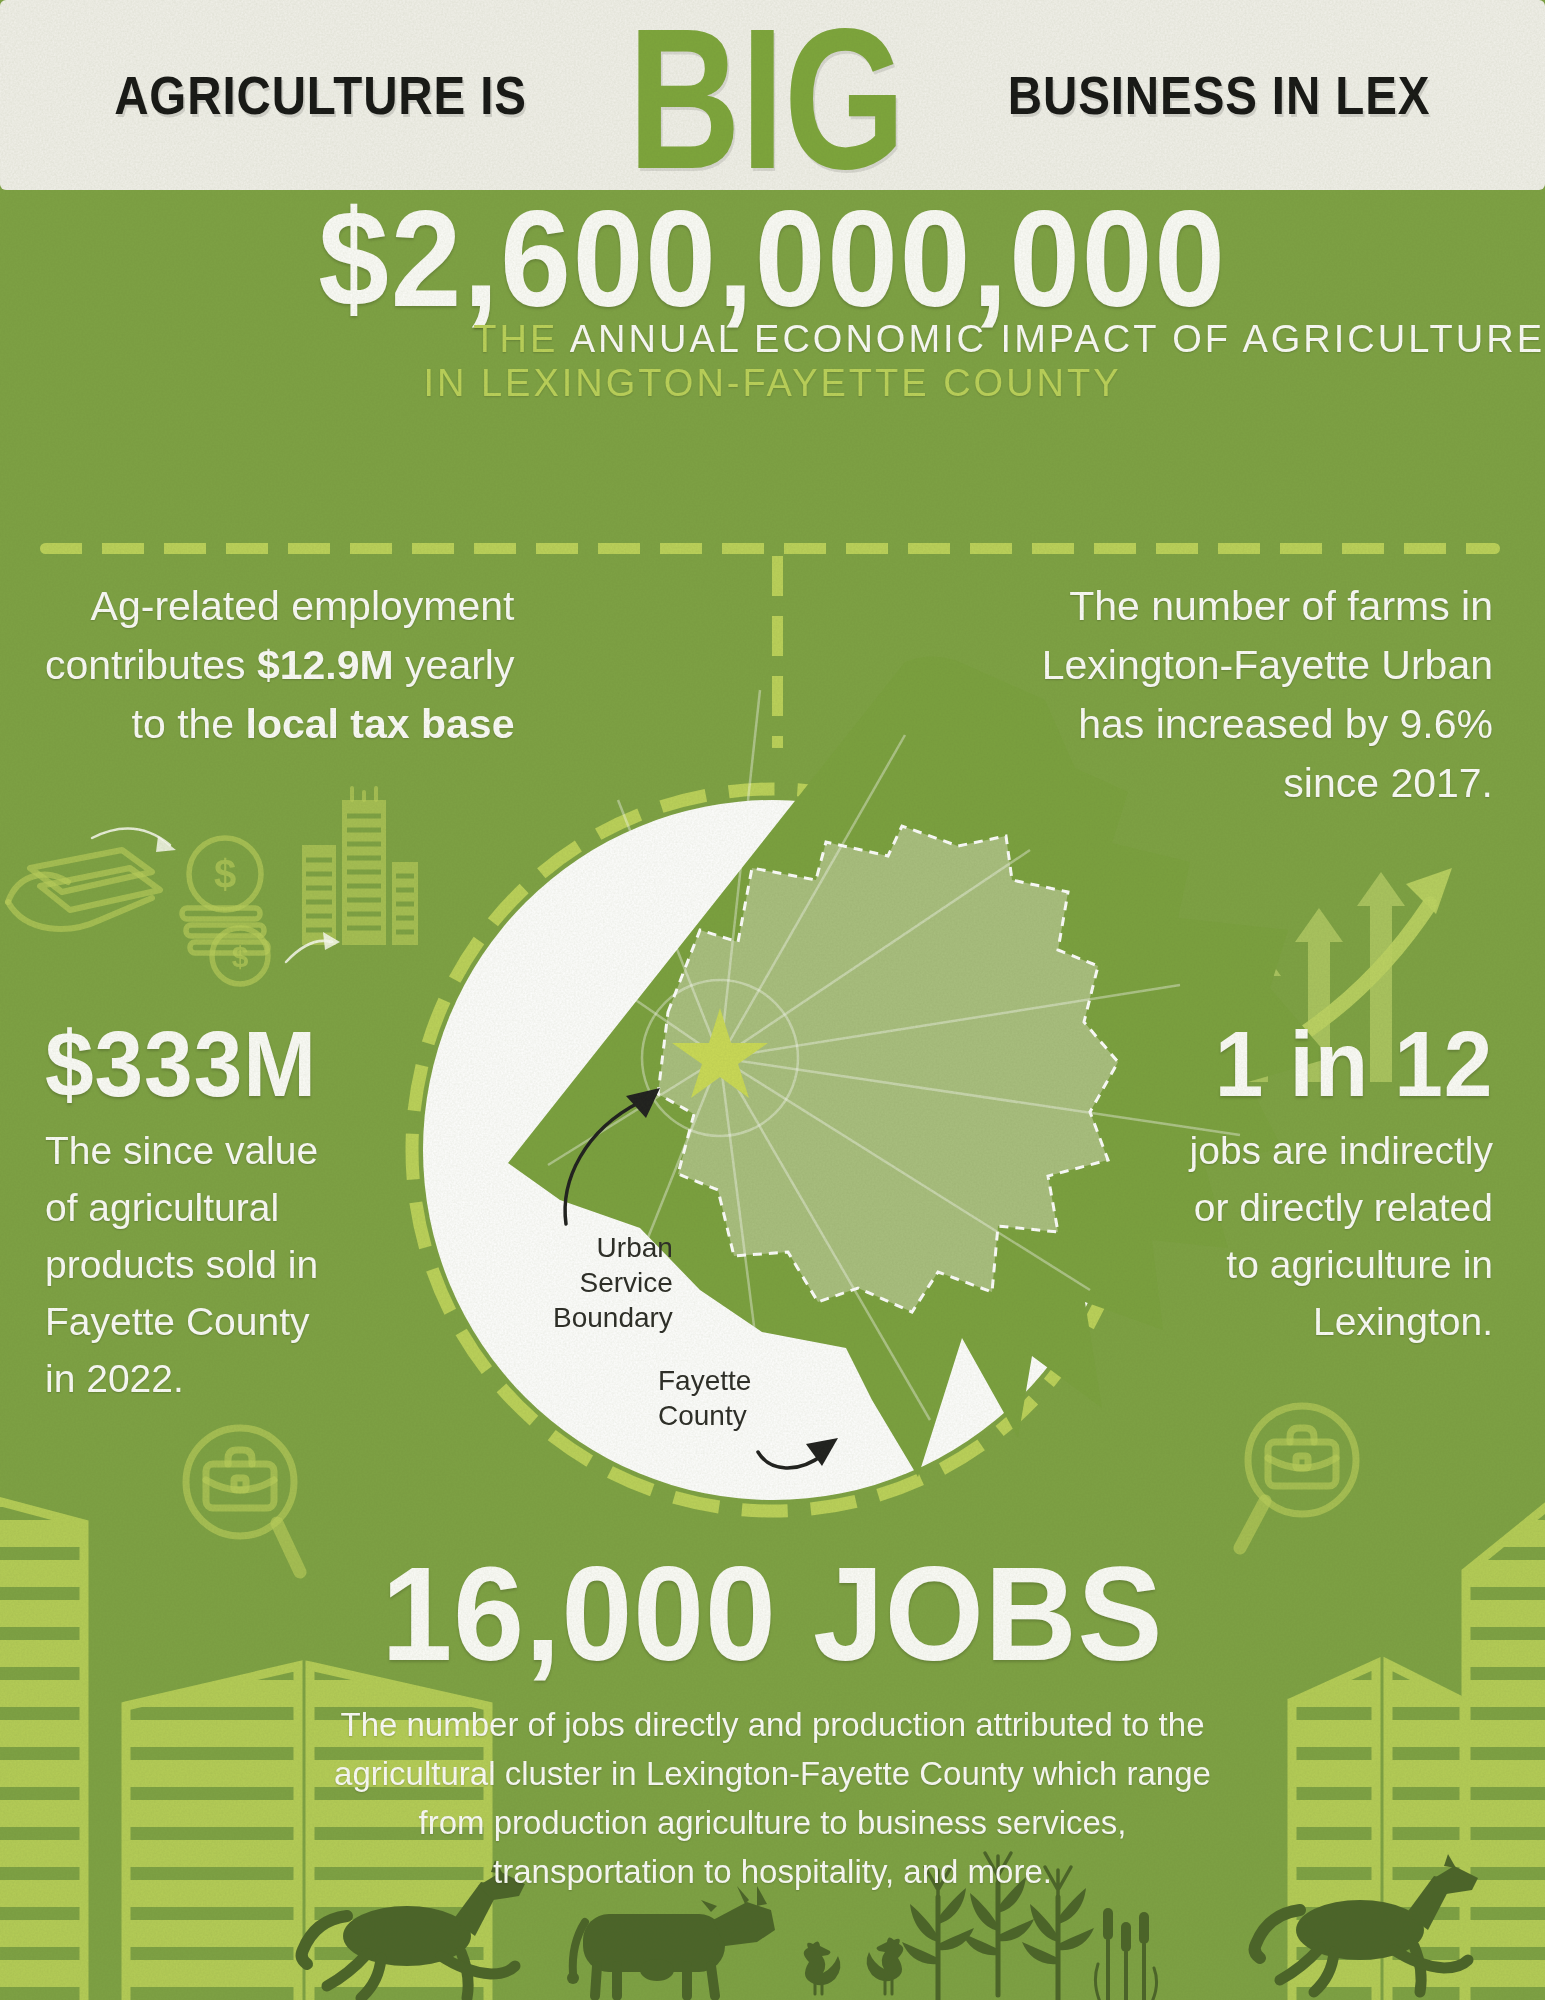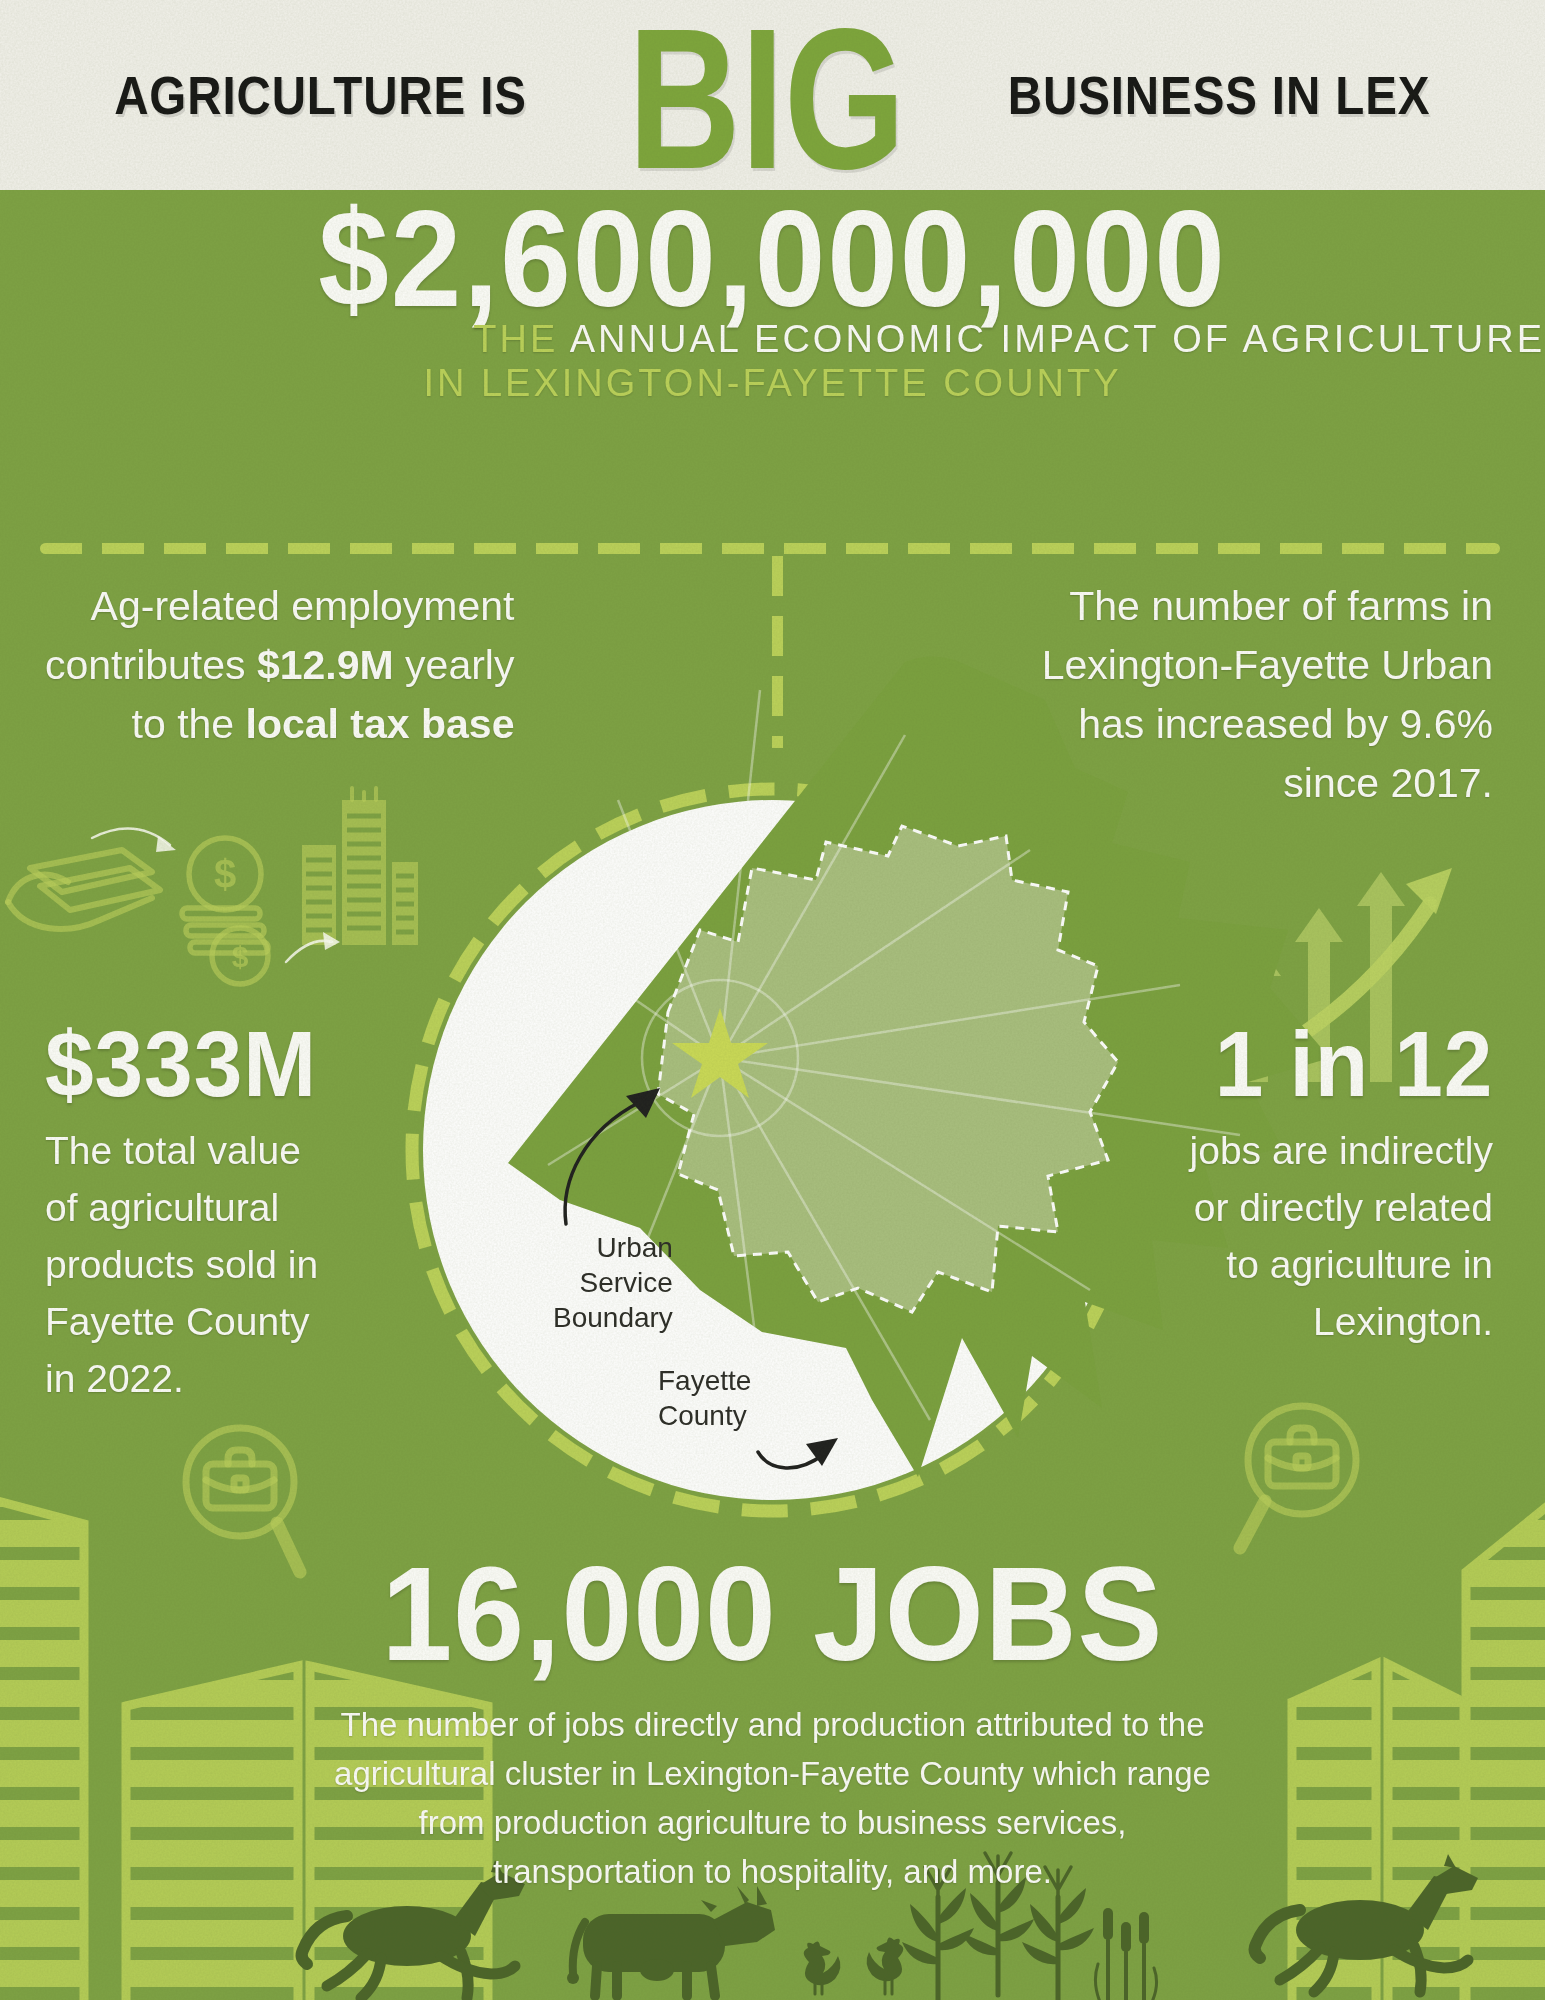--- a/index.html
+++ b/index.html
@@ -5,21 +5,21 @@
   html,body{margin:0;padding:0;background:#555;}
   .page{position:relative;width:1545px;height:2000px;overflow:hidden;
         background:var(--background,#7EA244);
         font-family:"Liberation Sans","DejaVu Sans",sans-serif;}
   svg{display:block}
   .abs{position:absolute;}
   .nopointer{pointer-events:none;}
 
   
   .header{position:absolute;left:0;top:0;width:1545px;height:190px;
-          background:var(--header-bg,#F2F1EB);display:flex;align-items:center;justify-content:center;gap:34px;}
+          background:var(--header-bg,#F2F1EB);display:flex;align-items:center;justify-content:center;gap:34px;border-radius:6px;}
   .h-side{font-size:54px;font-weight:800;color:var(--header-text,#161616);letter-spacing:1px;
           transform:scaleX(.88);white-space:nowrap;text-shadow:2px 3px 0 rgba(0,0,0,.12);}
   .h-big{font-size:200px;line-height:190px;font-weight:800;color:var(--big-green,#7EA63C);
          transform:scaleX(.78) translateY(4px);text-shadow:2px 3px 0 rgba(0,0,0,.10);}
 
   
   .amount{position:absolute;left:0;top:188px;width:1545px;text-align:center;
           font-size:138px;line-height:140px;font-weight:700;color:var(--white,#FDFDFA);
           letter-spacing:2px;transform:scaleX(.92);text-shadow:0 2px 3px rgba(0,0,0,.18);}
   .sub1{position:absolute;left:0;top:318px;width:1545px;text-align:right;
@@ -298,21 +298,21 @@
     </div>
   <div class="stat right">
       <div>The number of farms in</div>
       <div>Lexington-Fayette Urban</div>
       <div>has increased by 9.6%</div>
       <div>since 2017.</div>
     </div>
 
   <div class="bigstat left">$333M</div>
   <div class="stat body left">
-      <div>The total value</div>
+      <div>The since value</div>
       <div>of agricultural</div>
       <div>products sold in</div>
       <div>Fayette County</div>
       <div>in 2022.</div>
     </div>
 
   <div class="bigstat right">1 in 12</div>
   <div class="stat body right">
       <div>jobs are indirectly</div>
       <div>or directly related</div>

